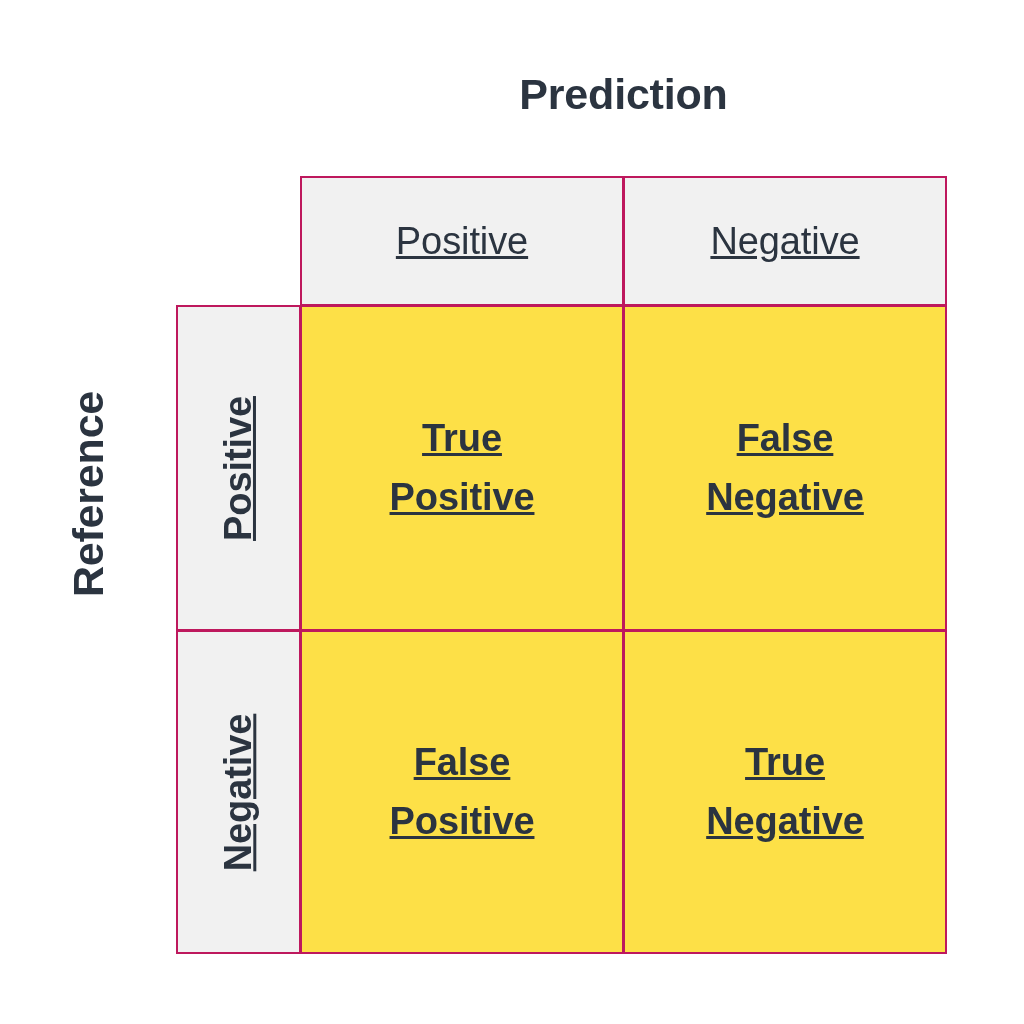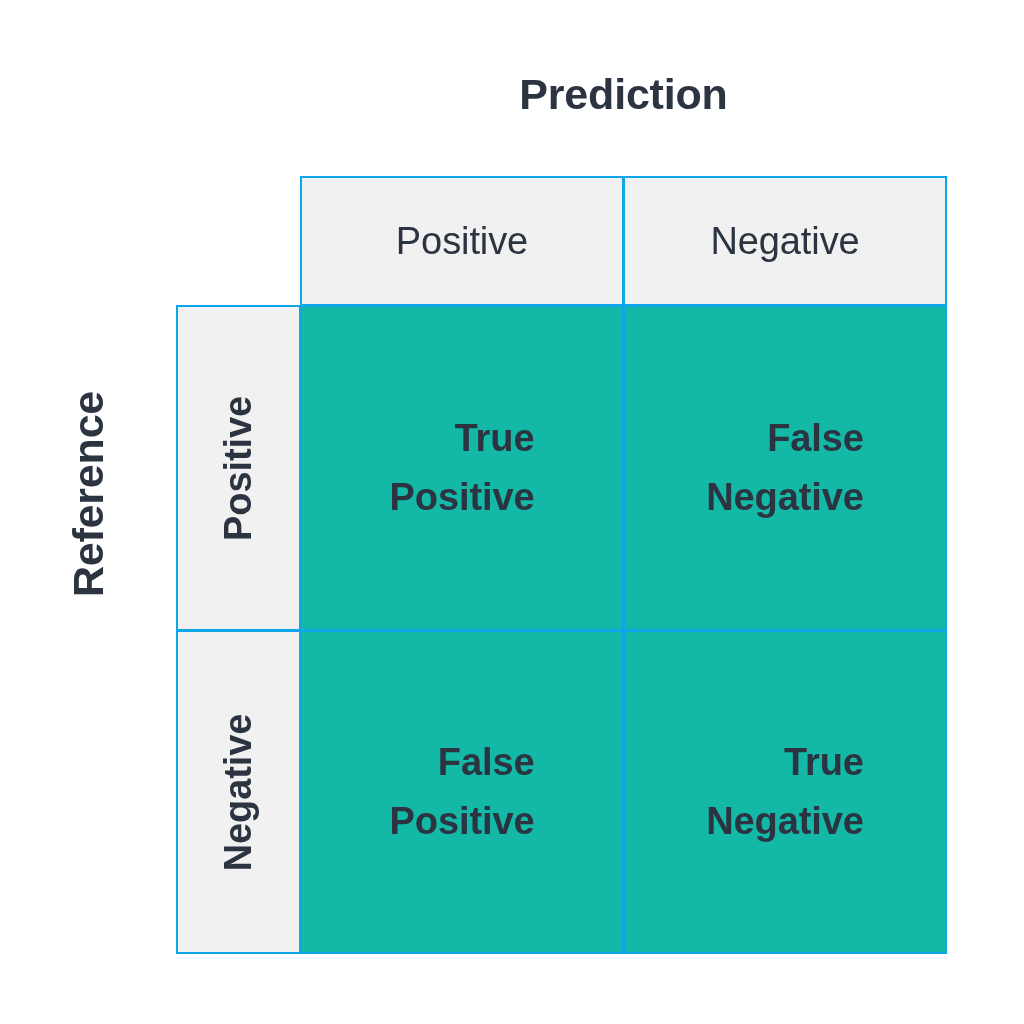--- a/index.html
+++ b/index.html
@@ -57,45 +57,46 @@
     color: #2b3440;
     white-space: nowrap;
     transform: rotate(-90deg);
     transform-origin: 50% 50%;
   }
 
   
   .cell {
     position: absolute;
     box-sizing: border-box;
-    border: 2px solid #0ea5e9;
+    border: 2px solid #be185d;
     display: flex;
     align-items: center;
     justify-content: center;
-    text-align: right;
+    text-align: center;
+    text-decoration: underline;
   }
 
   .cell.header {
     background: #f1f1f1;
     font-size: 38px;
     font-weight: normal;
     letter-spacing: -0.1px;
     color: #2b3440;
   }
 
   .cell.rowlabel {
     background: #f1f1f1;
     font-size: 38px;
     font-weight: bold;
     letter-spacing: -0.1px;
     color: #2b3440;
   }
 
   .cell.body {
-    background: #14b8a6;
+    background: #fde047;
     font-size: 38px;
     font-weight: bold;
     line-height: 1.55;
     letter-spacing: -0.1px;
     color: #2b3440;
   }
 
   
   .col-head-1 { left: 300px; top: 176px; width: 324px; height: 130px; }
   .col-head-2 { left: 623px; top: 176px; width: 324px; height: 130px; }

